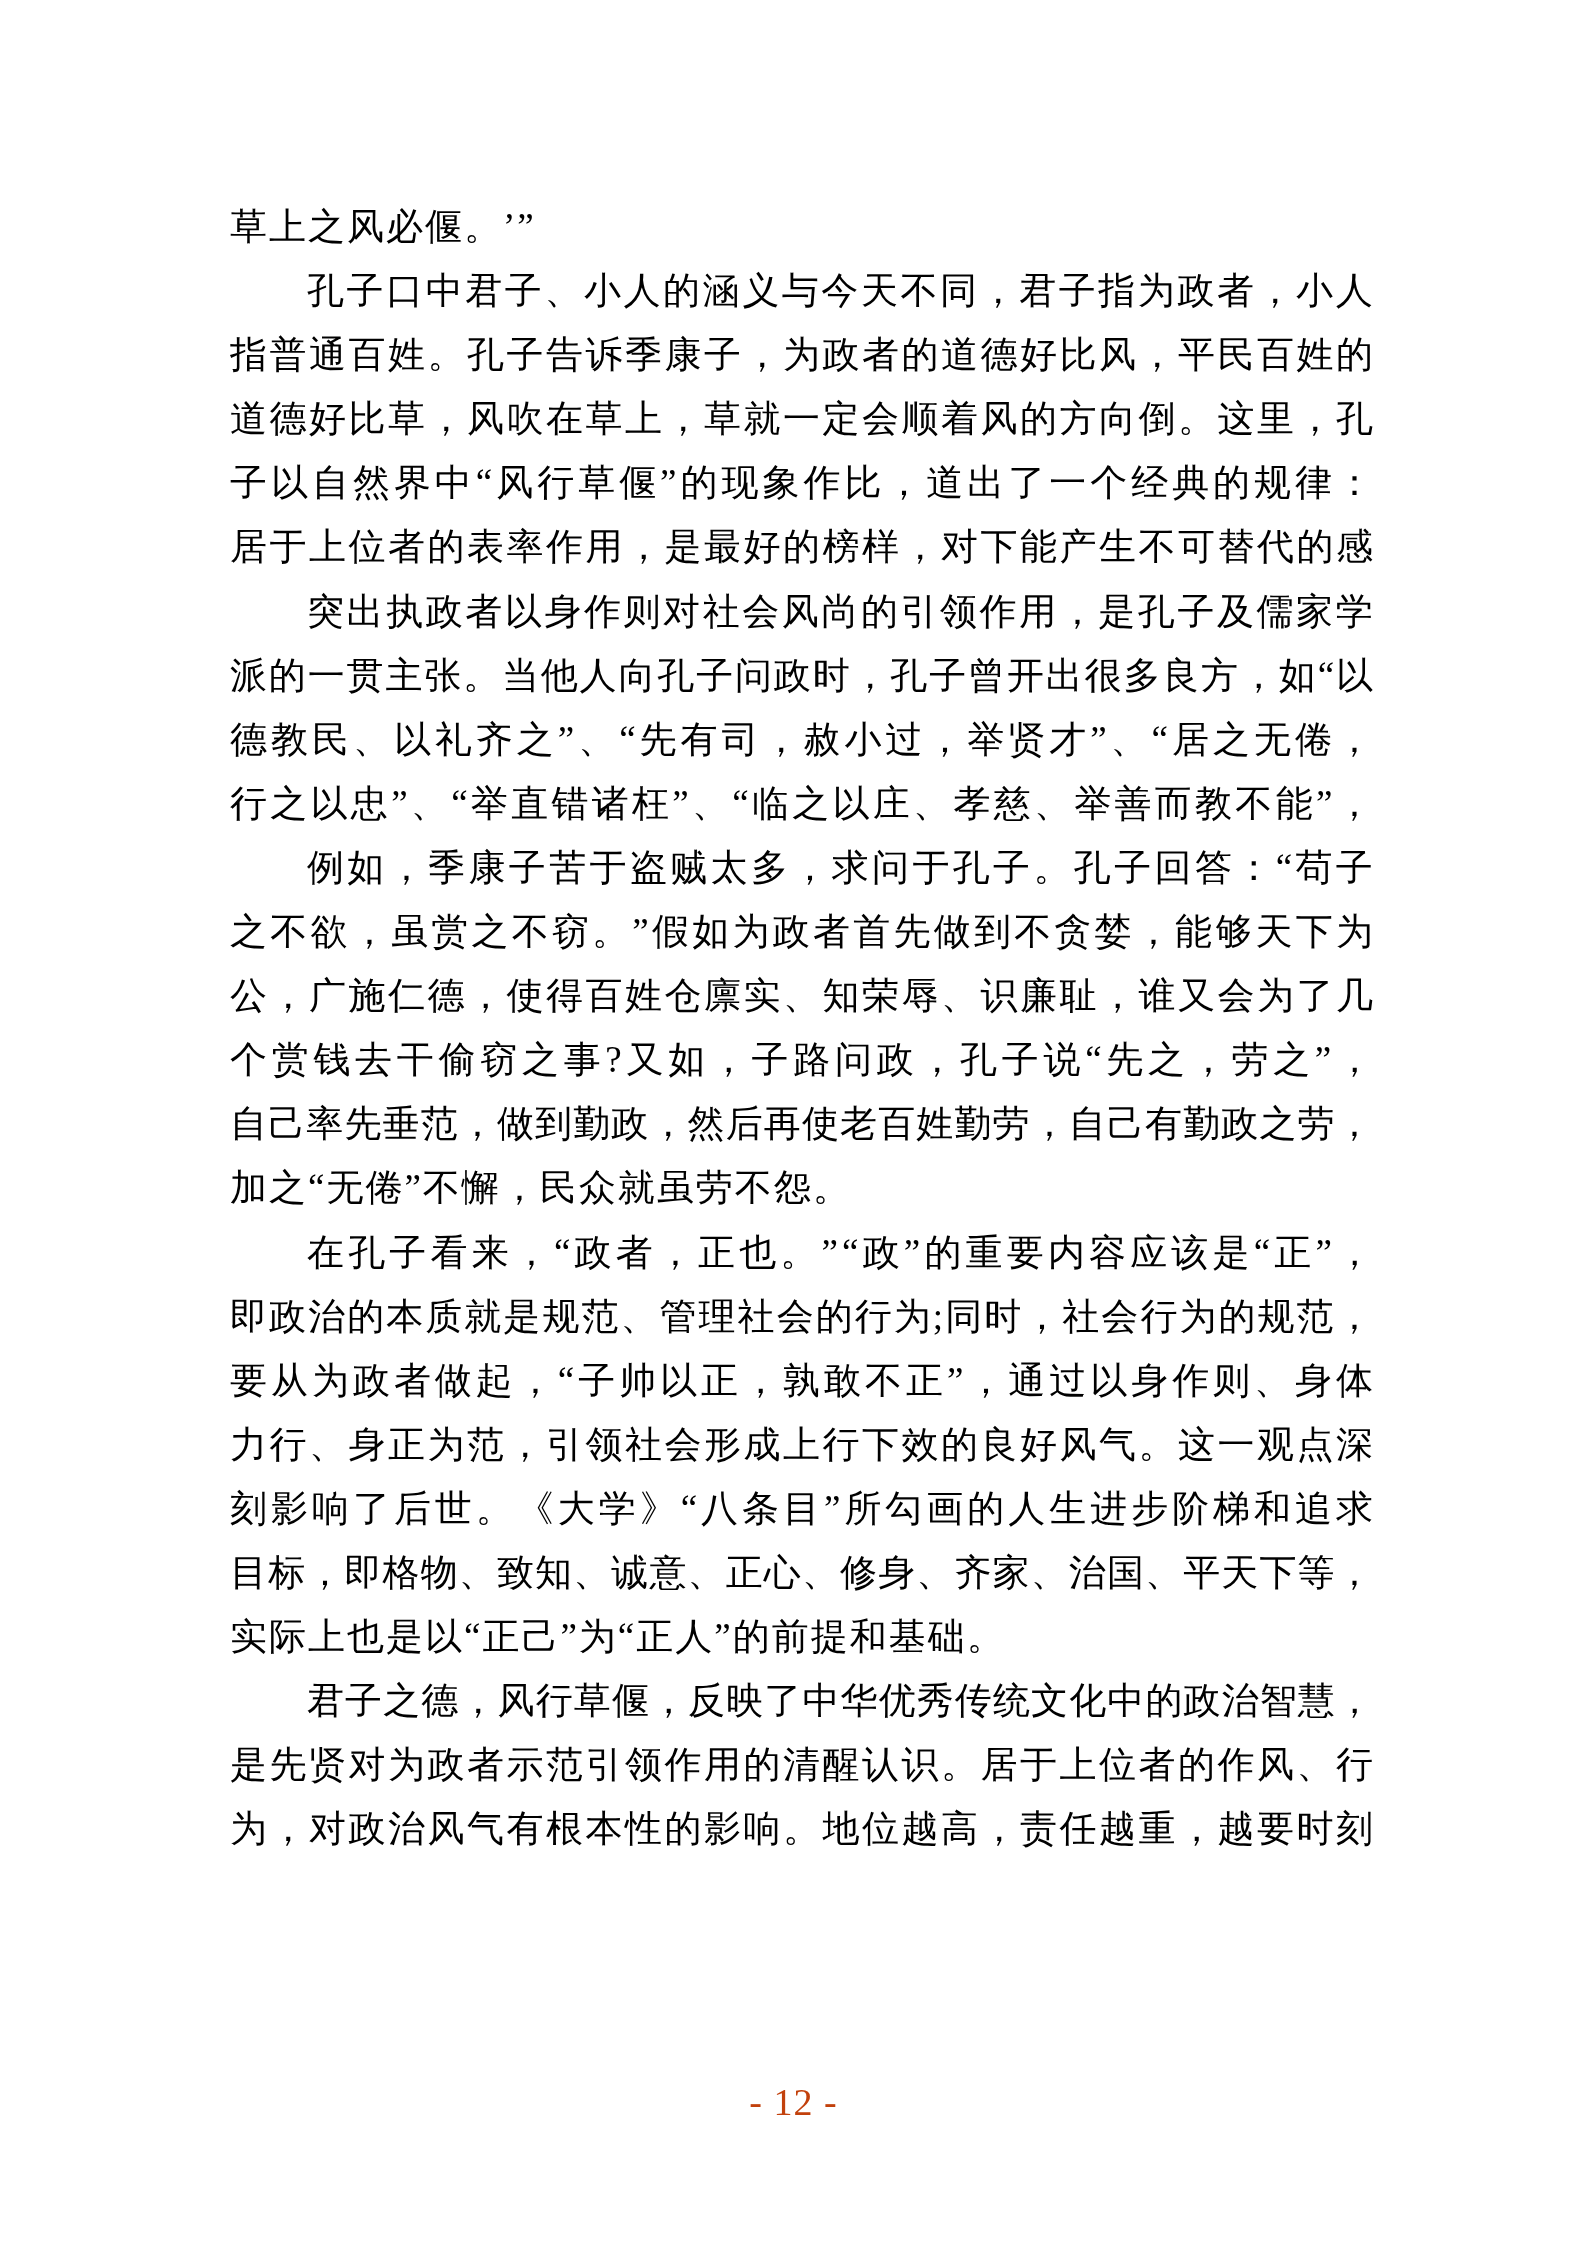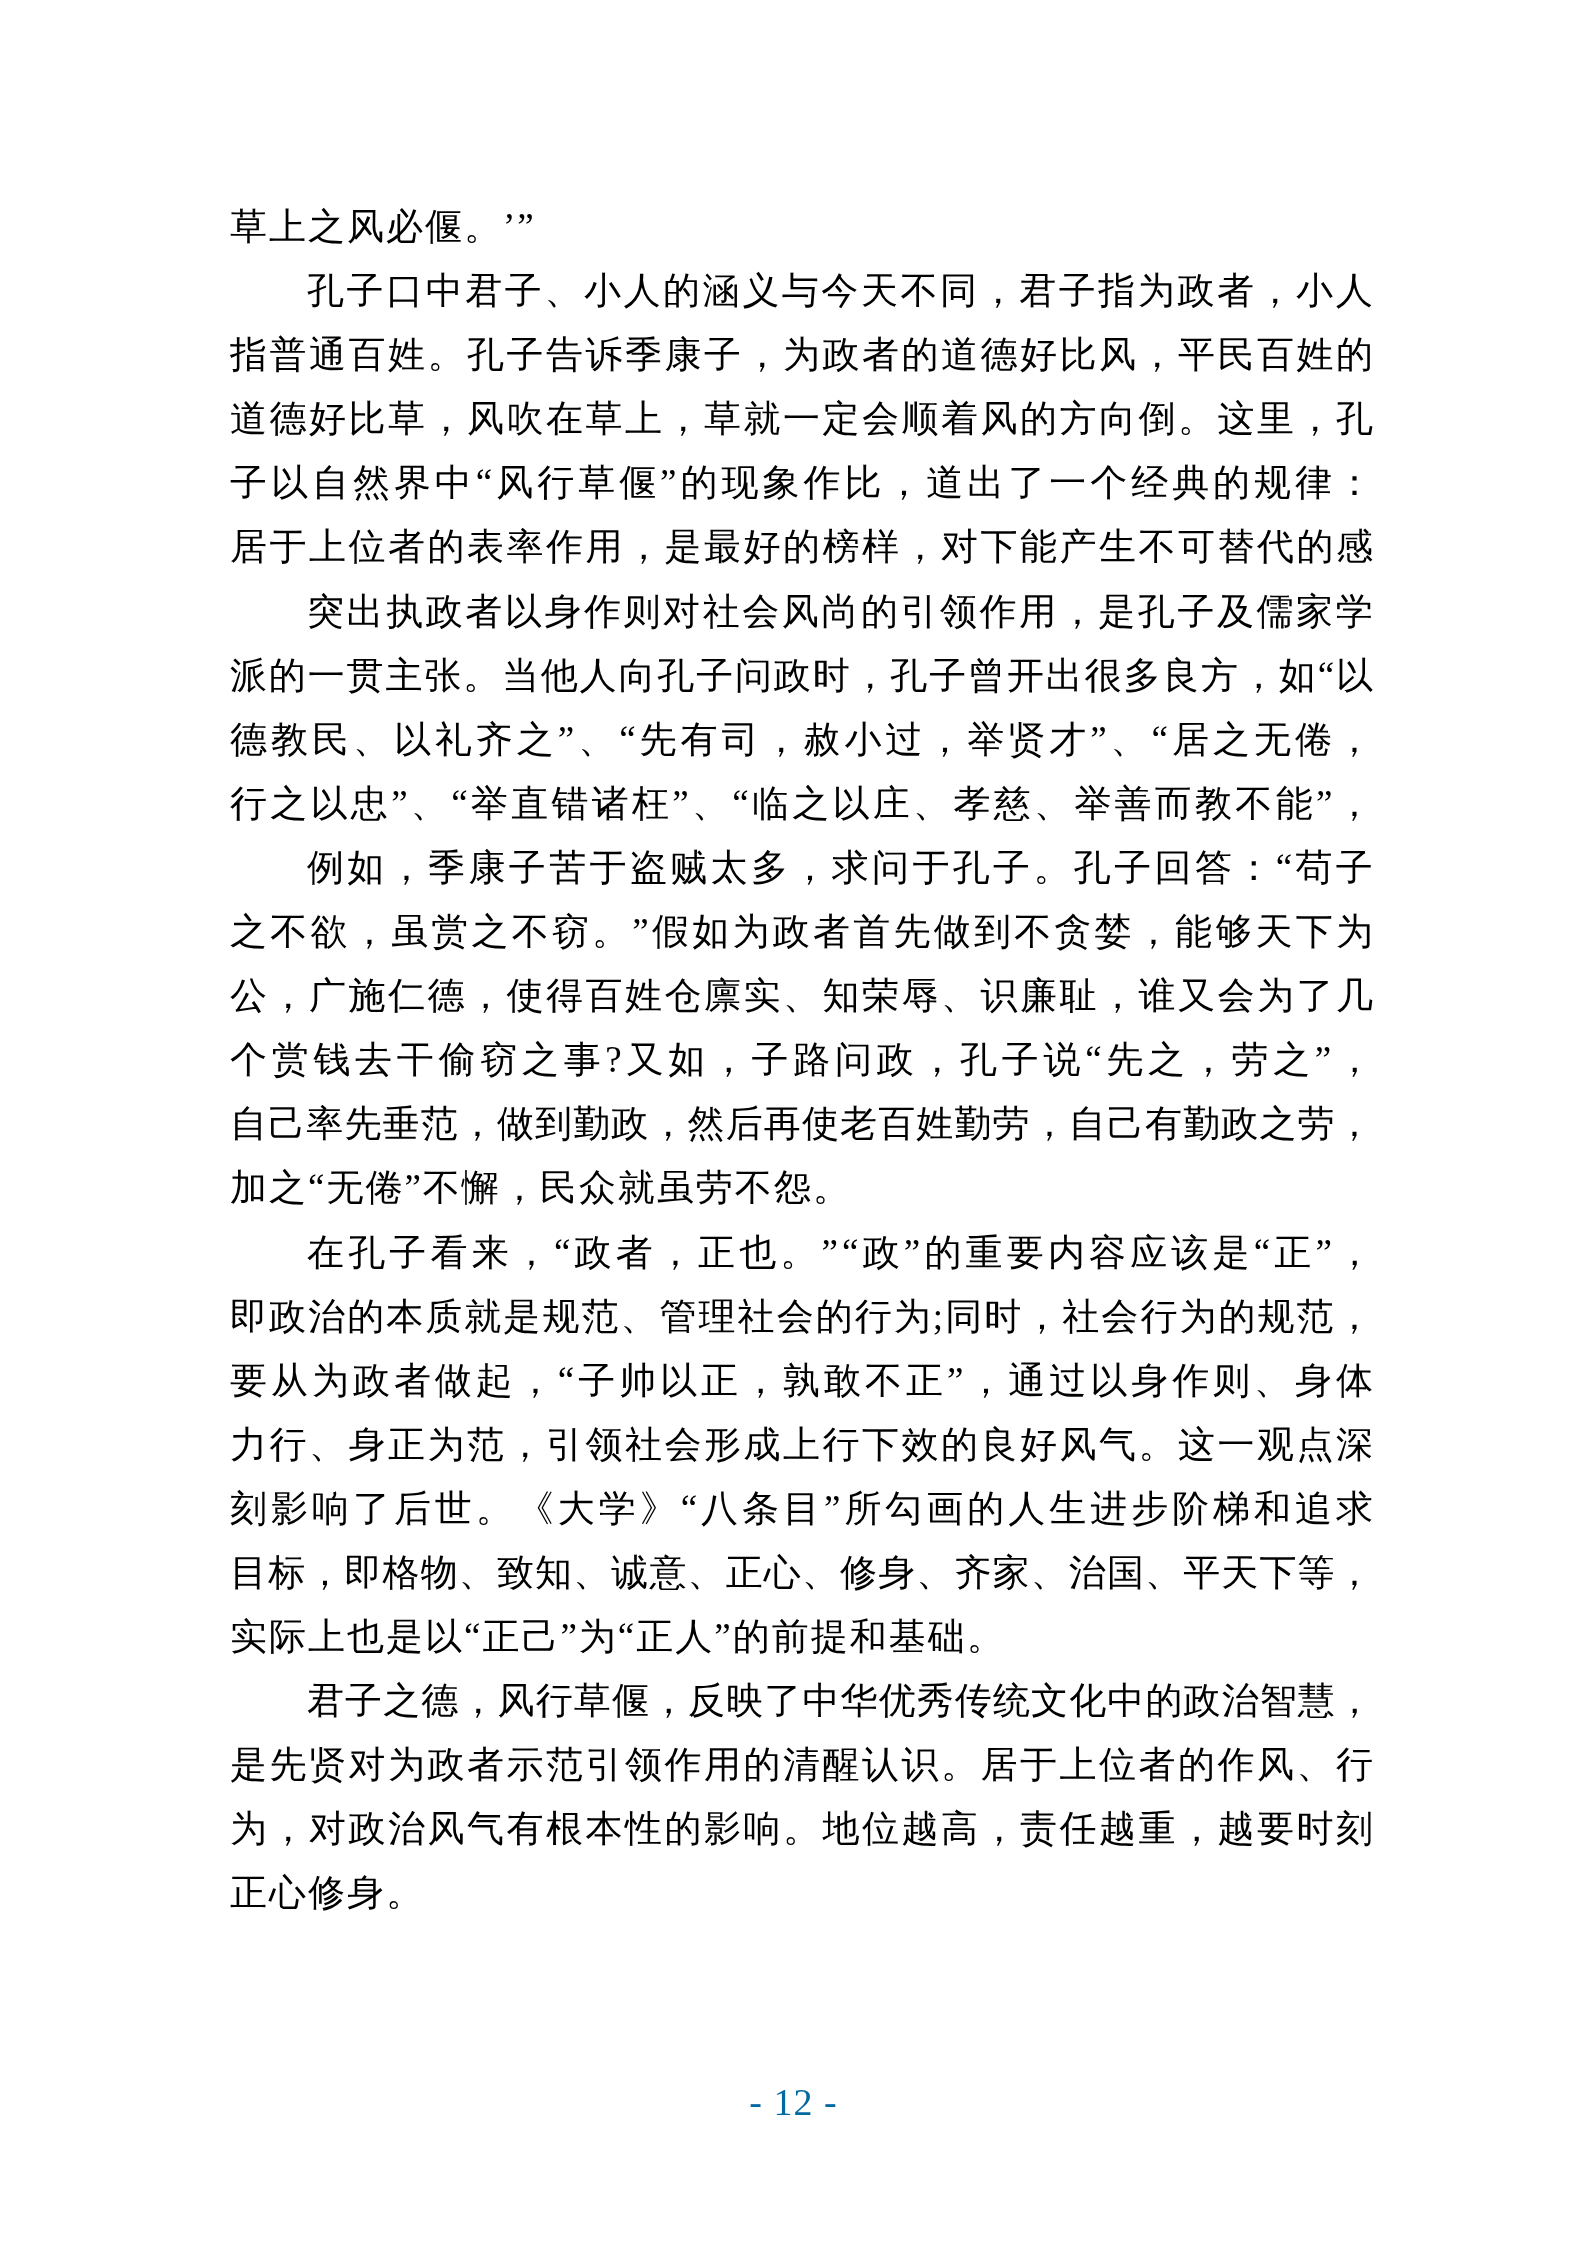--- a/index.html
+++ b/index.html
@@ -41,21 +41,21 @@
     padding-left: 77px;
   }
   .footer {
     position: absolute;
     left: 0;
     top: 2078px;
     width: 100%;
     text-align: center;
     font-size: 38px;
     line-height: 48px;
-    color: #0369a1;
+    color: #c2410c;
     letter-spacing: 1px;
   }
 </style>
 </head>
 <body>
 
 <div class="page">
   <div class="textblock" id="textblock">
       <div class="line plain">草上之风必偃。’”</div>
       <div class="line just indent">
@@ -766,16 +766,15 @@
         <span>责</span>
         <span>任</span>
         <span>越</span>
         <span>重</span>
         <span>，</span>
         <span>越</span>
         <span>要</span>
         <span>时</span>
         <span>刻</span>
       </div>
-      <div class="line plain">正心修身。</div>
     </div>
   <div class="footer">- 12 -</div>
 </div>
 
 </body></html>

